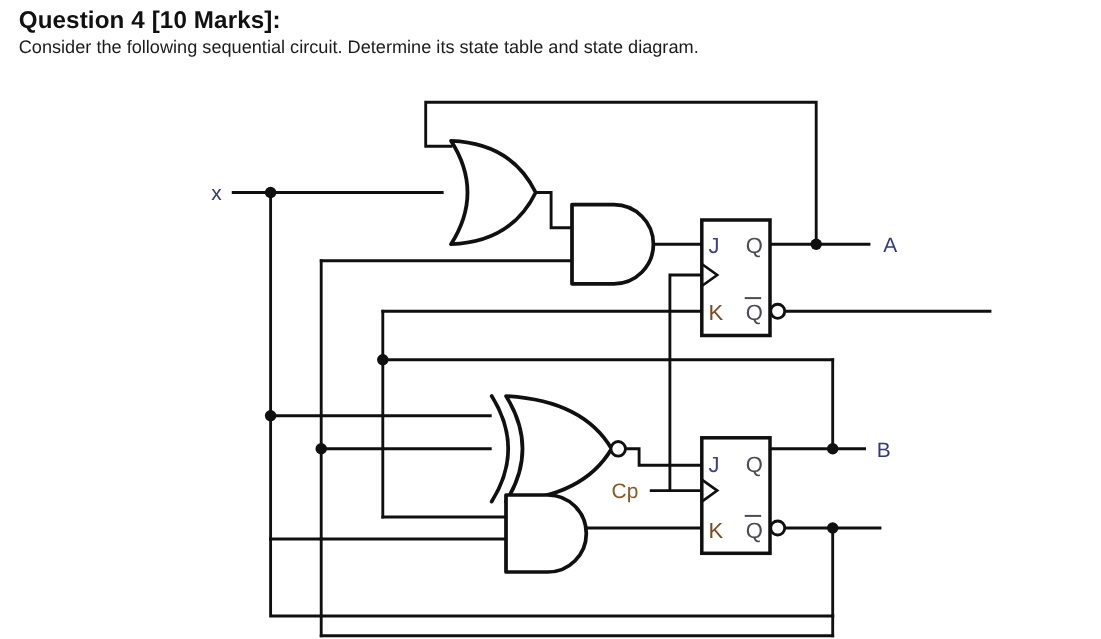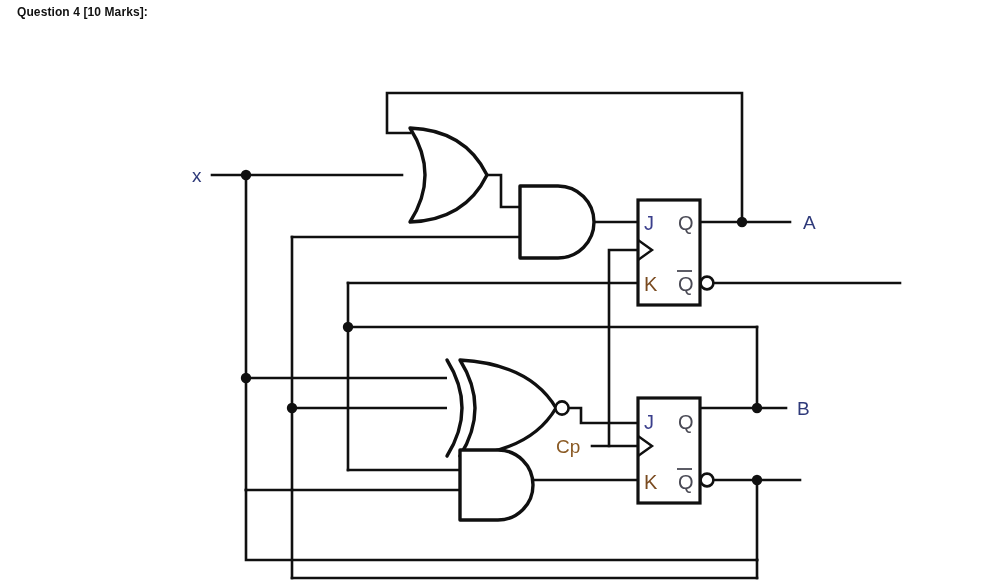--- a/index.html
+++ b/index.html
@@ -18,21 +18,21 @@
   #page {
     position: relative;
     width: 1001px;
     height: 581px;
     background: #ffffff;
   }
   .qheading {
     position: absolute;
     left: 17px;
     top: 5px;
-    font-size: 12px;
+    font-size: 22px;
     font-weight: bold;
     letter-spacing: 0.1px;
     color: #111111;
     white-space: nowrap;
   }
   .qprompt {
     position: absolute;
     left: 17px;
     top: 34px;
     font-size: 16.5px;
@@ -114,20 +114,21 @@
     fill: #8a5a24;
   }
 </style>
 </head>
 <body>
 
 <div id="page">
 
   <div class="qheading">Question 4 [10 Marks]:</div>
 
+  <div class="qprompt">Consider the following sequential circuit. Determine its state table and state diagram.</div>
 
   <div id="circuit-wrap">
     <svg id="circuit" viewBox="0 0 1001 511" xmlns="http://www.w3.org/2000/svg">
 
       <g>
 
         <path class="wire" d="M 212 105 L 402 105"></path>
 
         <path class="wire" d="M 246 105 L 246 420"></path>
 

